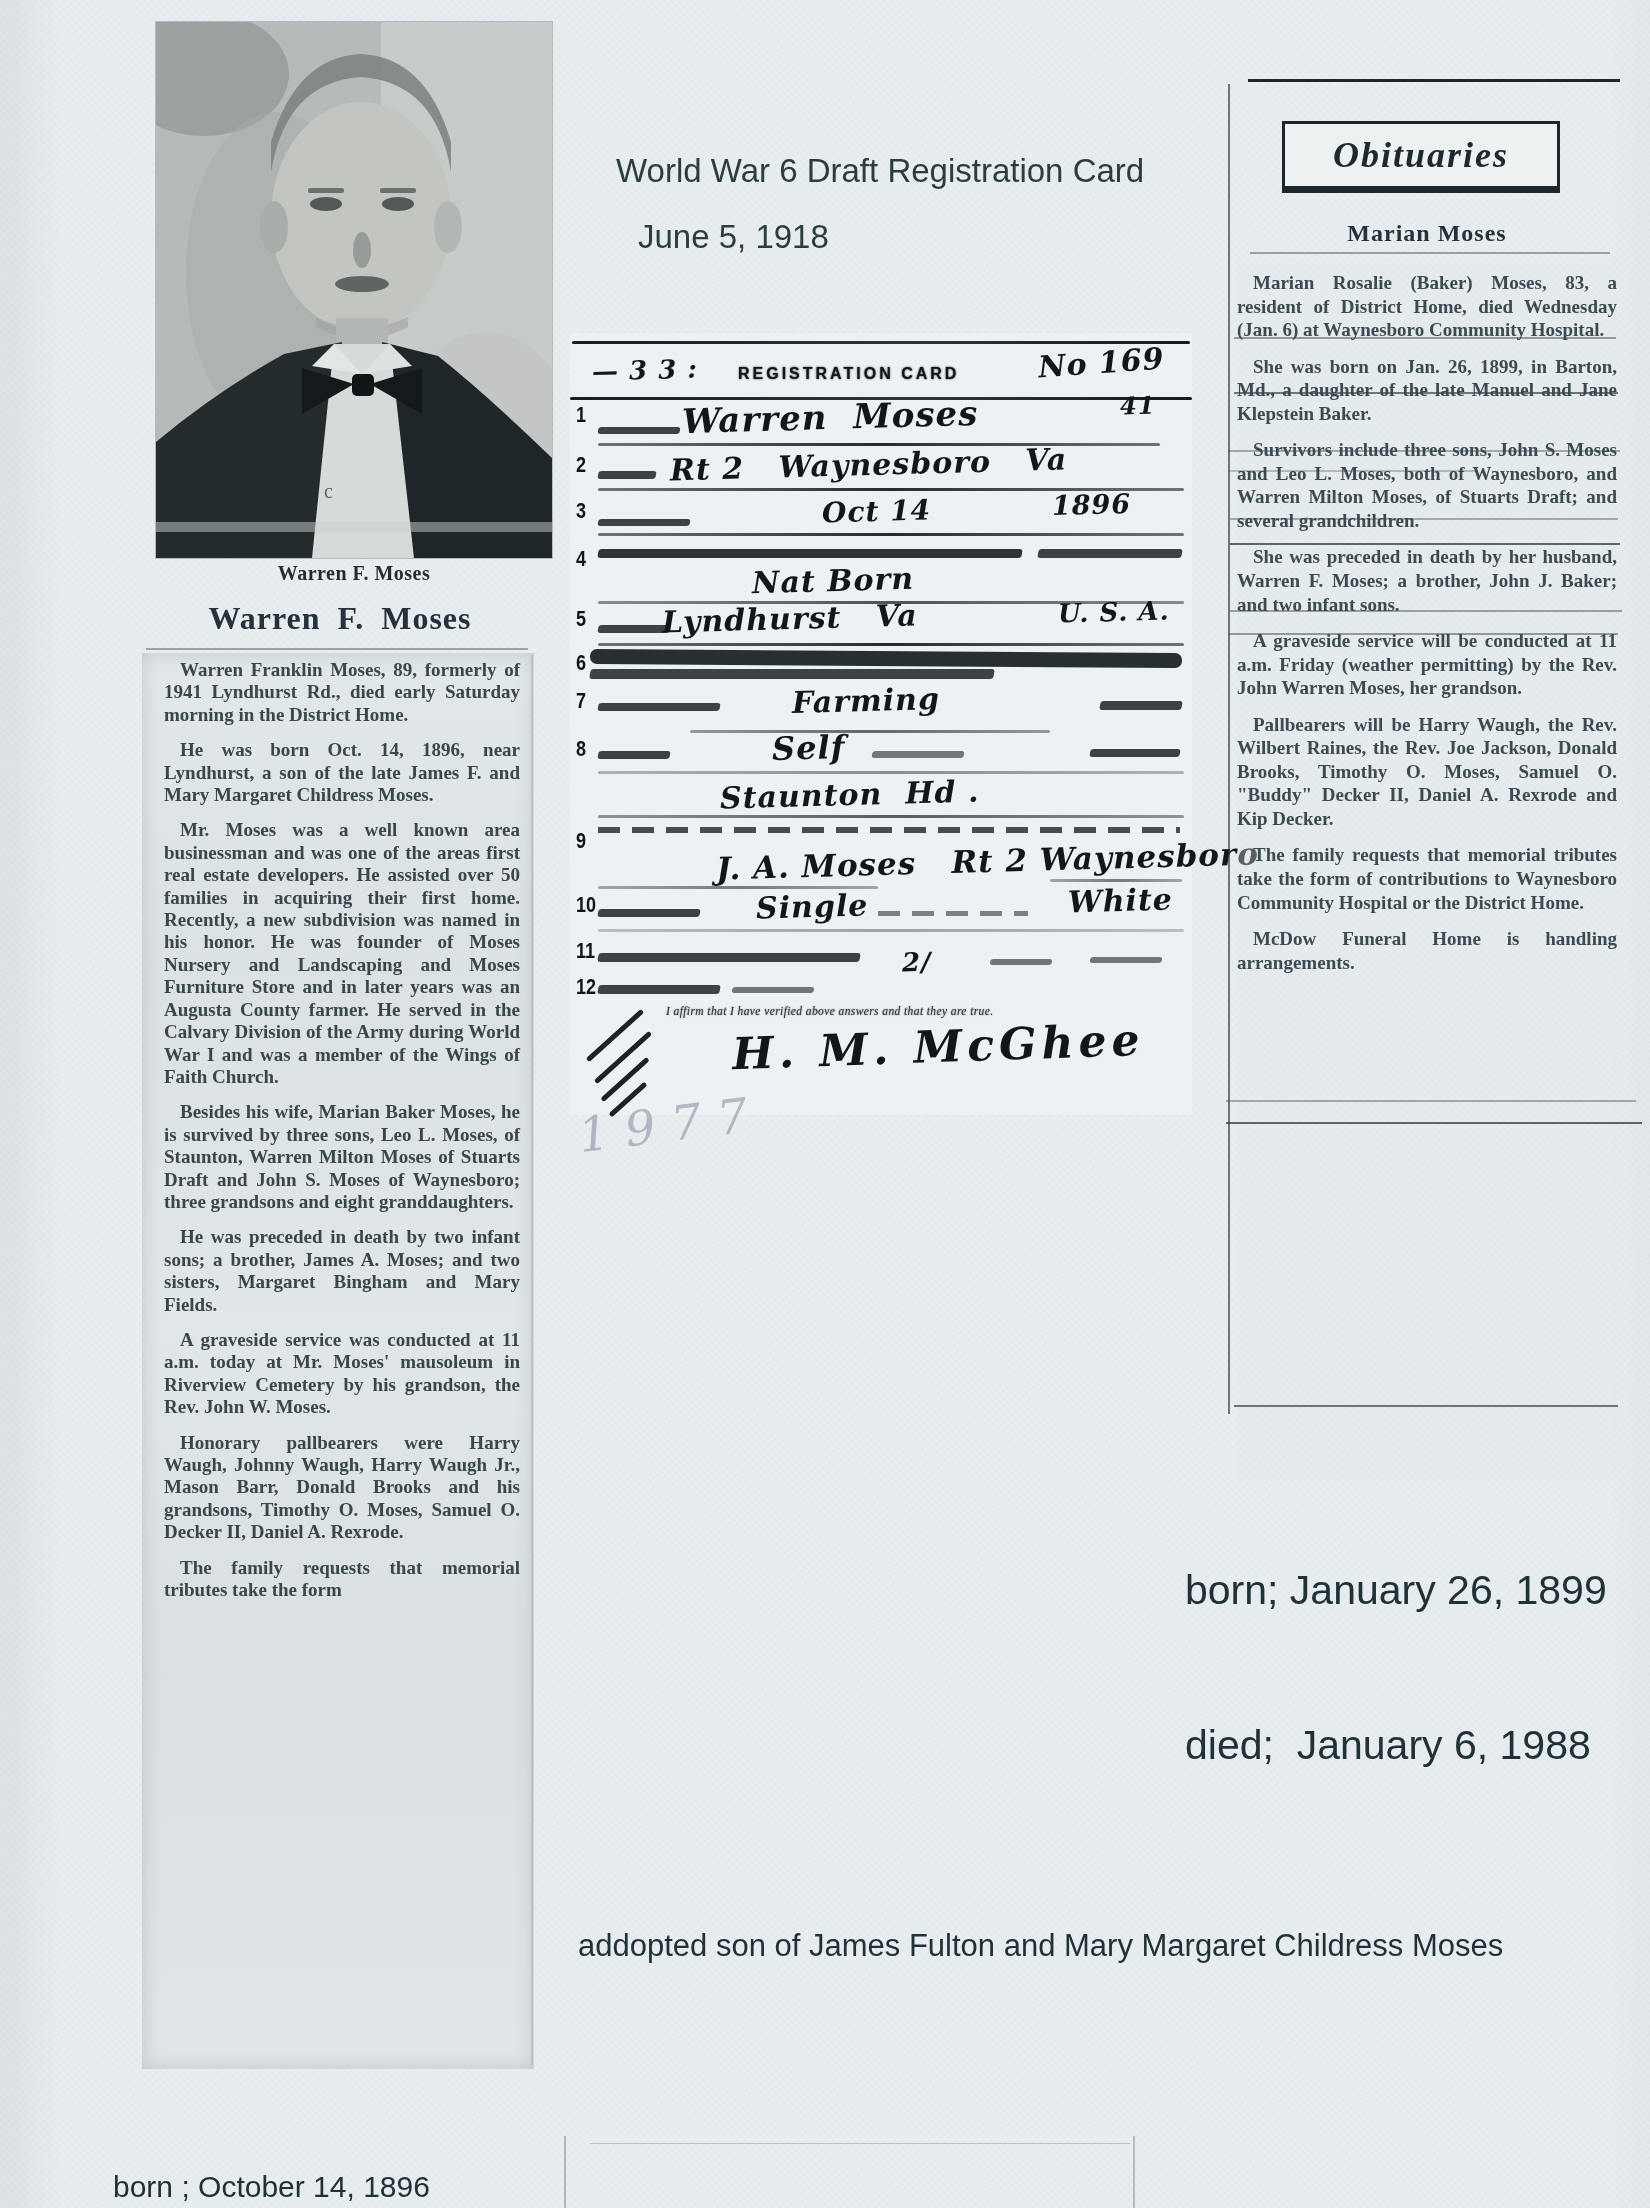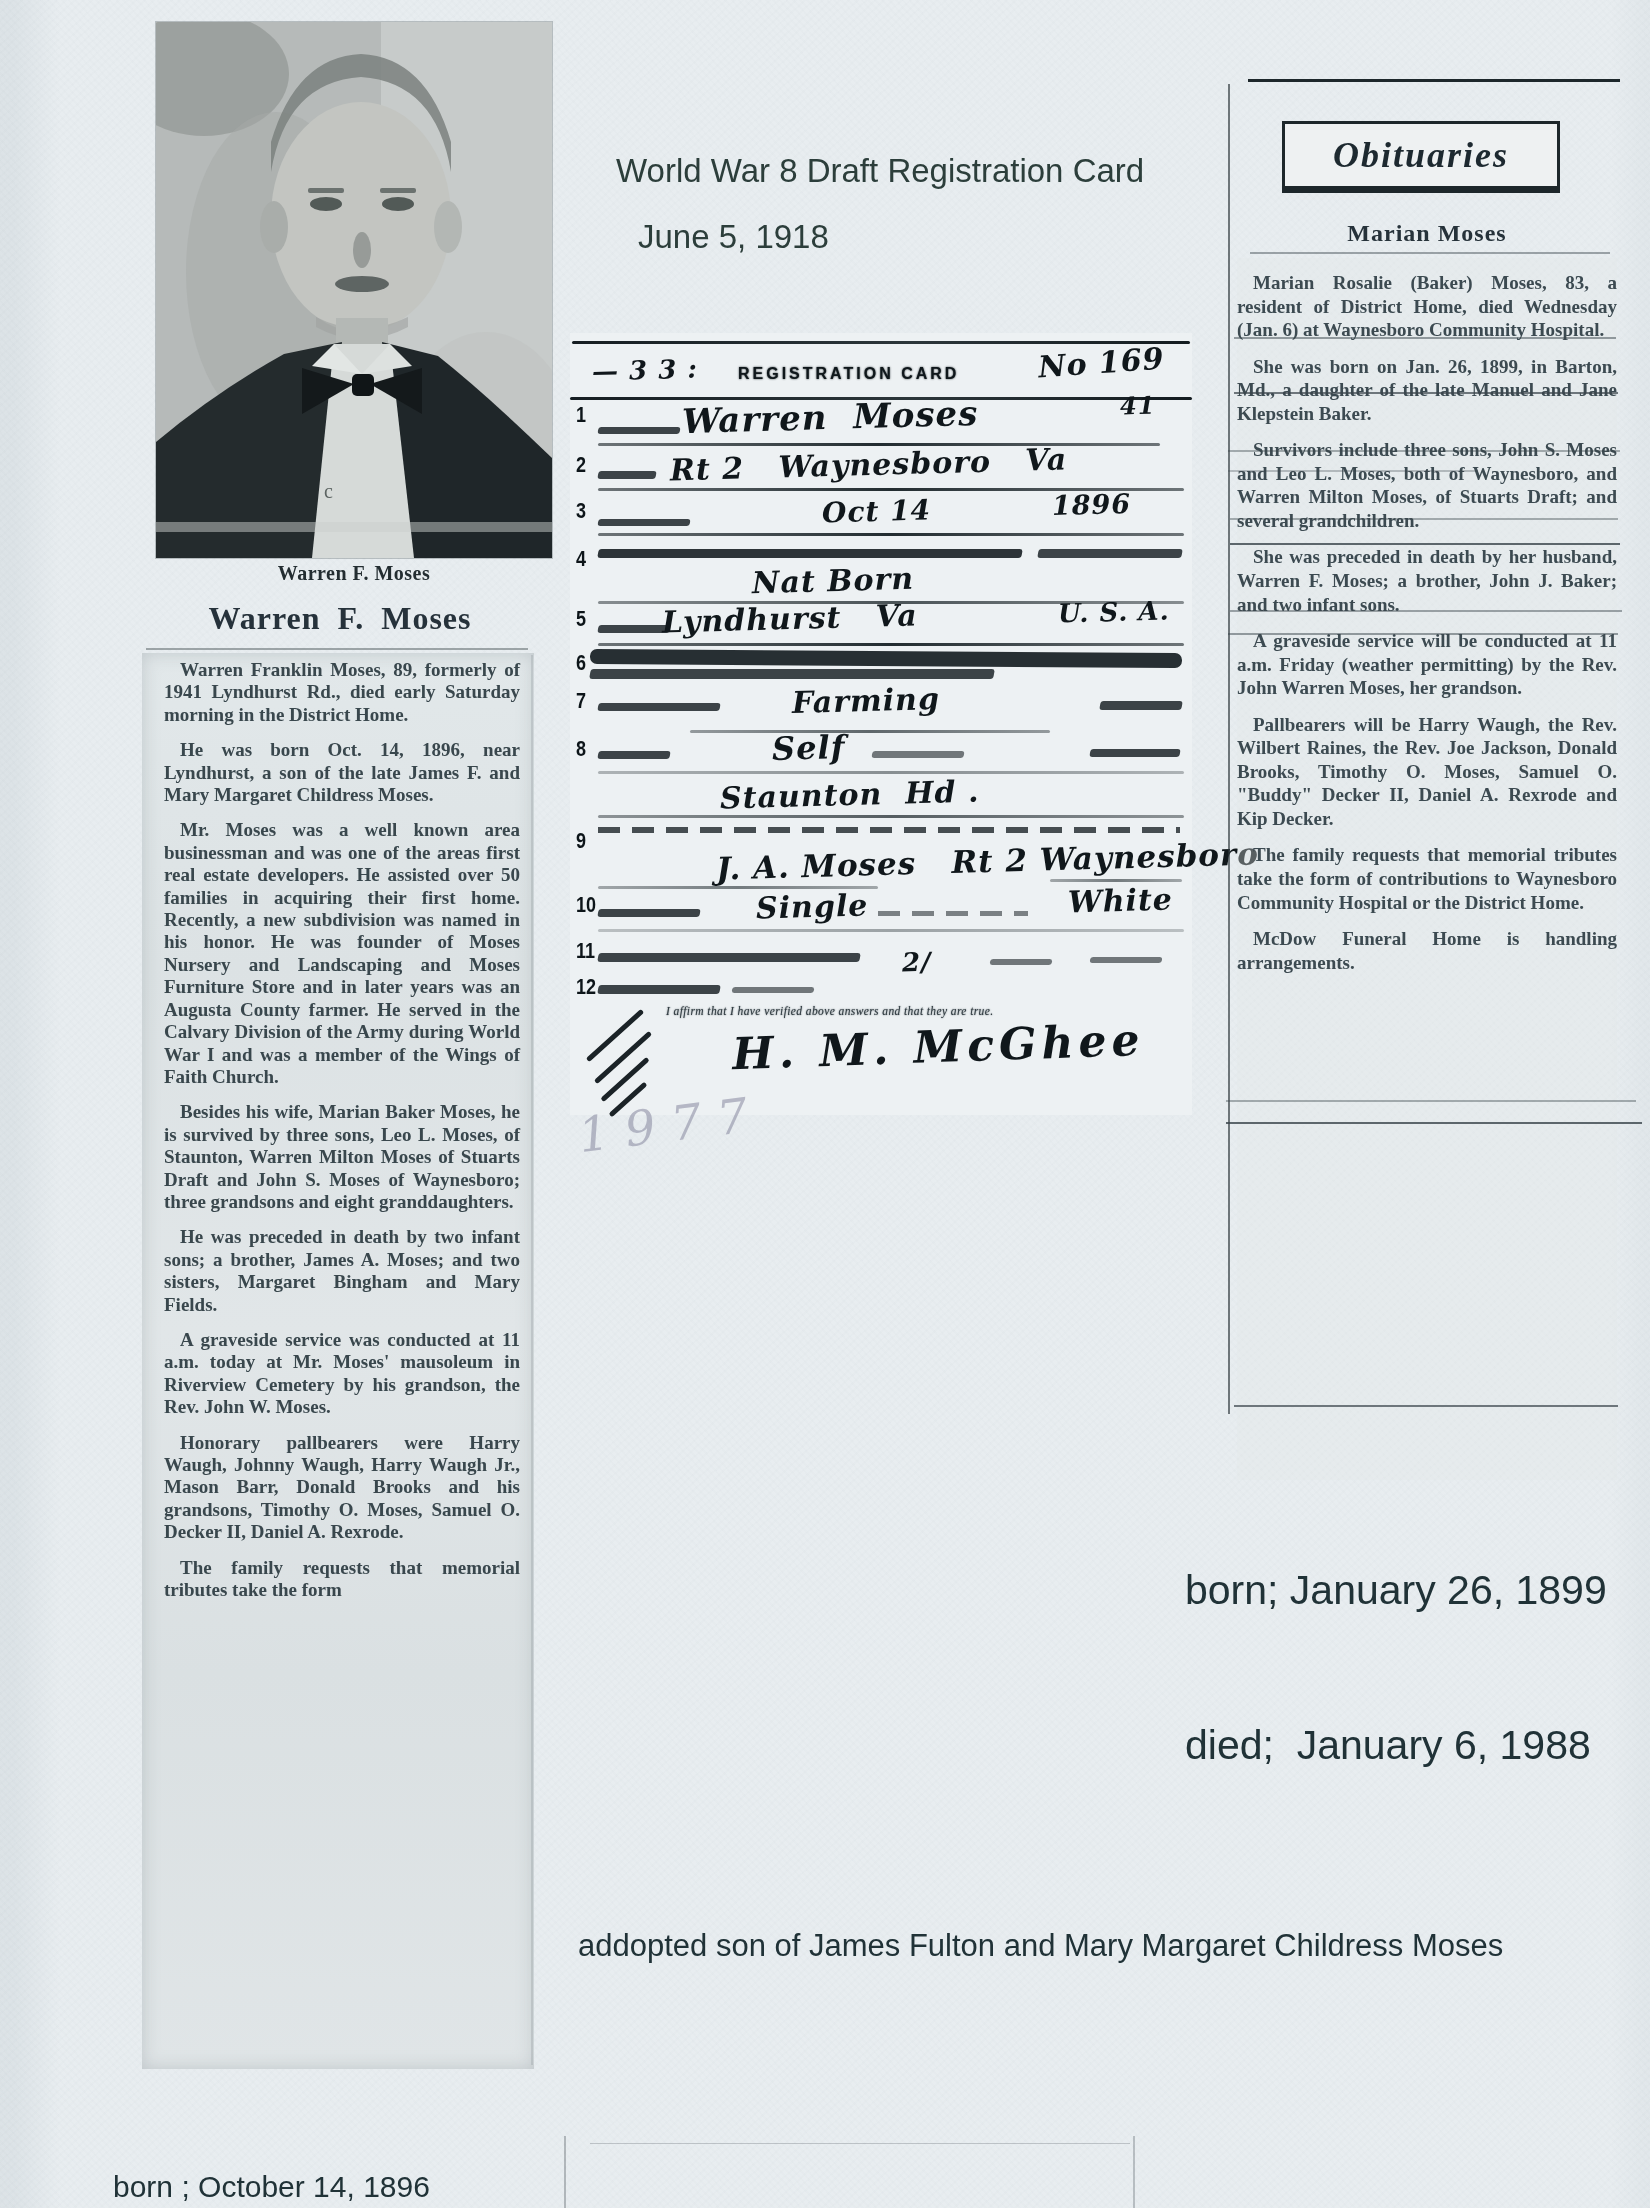--- a/index.html
+++ b/index.html
@@ -126,21 +126,21 @@
     <p>A graveside service was conducted at 11 a.m. today at Mr. Moses' mausoleum in Riverview Cemetery by his grandson, the Rev. John W. Moses.</p>
     <p>Honorary pallbearers were Harry Waugh, Johnny Waugh, Harry Waugh Jr., Mason Barr, Donald Brooks and his grandsons, Timothy O. Moses, Samuel O. Decker II, Daniel A. Rexrode.</p>
     <p>The family requests that memorial tributes take the form</p>
   </div>
   <div class="left-clip-edge"></div>
   <div class="ann ann-left">
     <div>born ; October 14, 1896</div>
     
   </div>
 
-  <div class="mid-h1">World War 8 Draft Registration Card</div>
+  <div class="mid-h1">World War 6 Draft Registration Card</div>
   <div class="mid-h2">June 5, 1918</div>
 
   <div class="card">
     <div class="cline" style="left:2px;top:8px;width:618px;"></div>
     <span class="hw" style="left:22px;top:22px;font-size:26px;">— 3 3 :</span>
     <span class="form-title" style="left:168px;top:32px;">REGISTRATION CARD</span>
     <span class="hw" style="left:468px;top:12px;font-size:30px;transform:rotate(-4deg);">No 169</span>
     <div class="cline" style="left:0;top:64px;width:622px;"></div>
 
     <span class="cnum" style="top:72px;">1</span>

